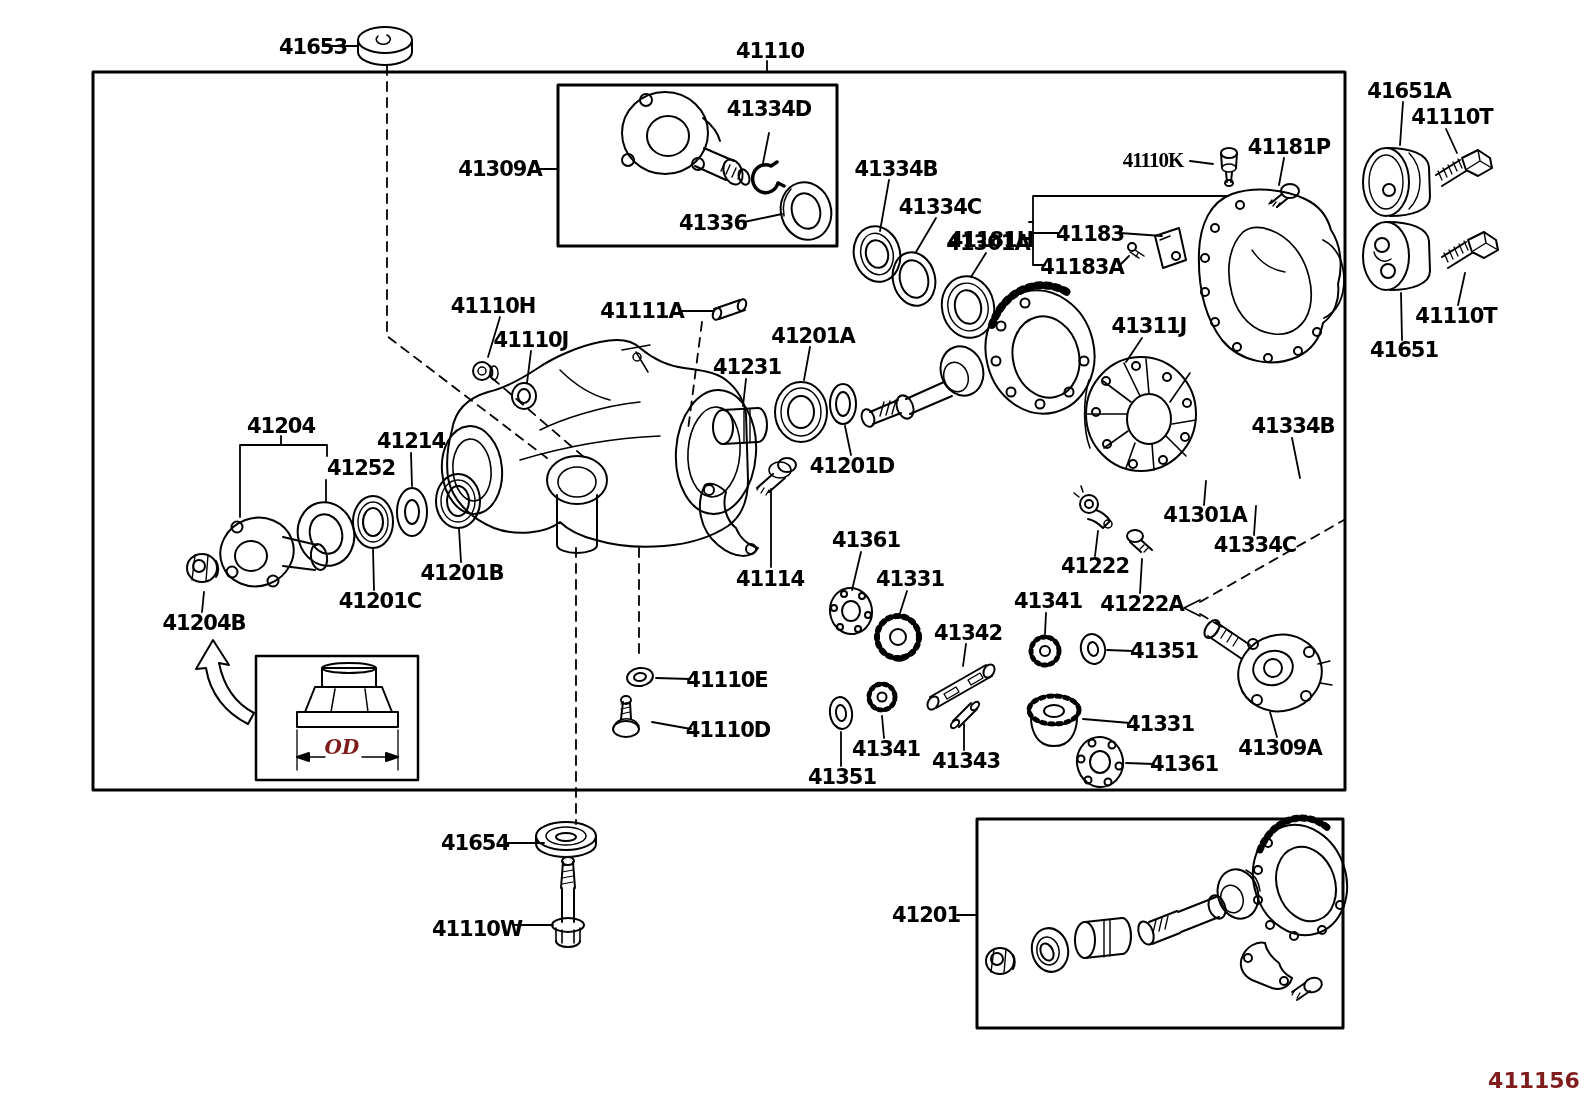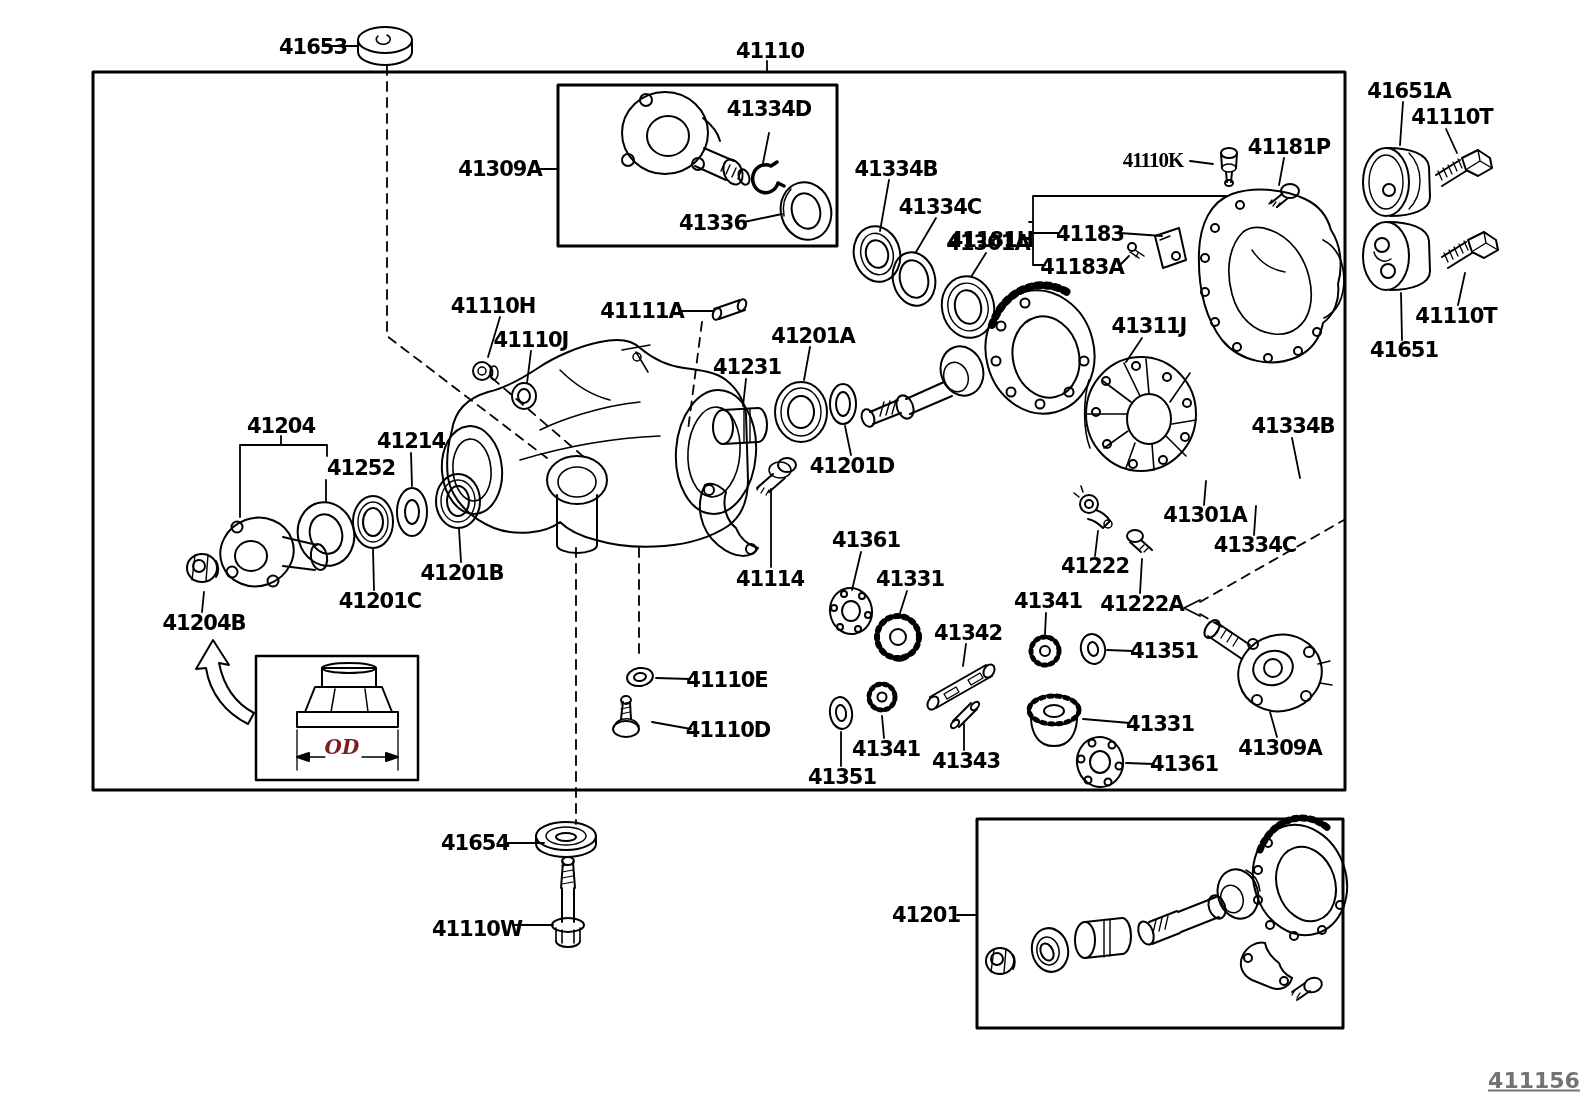--- a/index.html
+++ b/index.html
@@ -4,21 +4,21 @@
 <style>
   html,body{margin:0;padding:0;background:#fff;}
   .stage{position:relative;width:1592px;height:1099px;background:#ffffff;overflow:hidden;
          font-family:"DejaVu Sans",sans-serif;}
   .stage svg{position:absolute;left:0;top:0;}
   .plabel{position:absolute;transform:translate(-50%,-50%);font-weight:bold;font-size:21px;
           letter-spacing:-1px;color:#000;white-space:nowrap;line-height:1;}
   .odlabel{position:absolute;transform:translate(-50%,-50%);
            font-family:"DejaVu Serif",serif;font-style:italic;font-weight:bold;font-size:20px;color:#7f1d1d;}
   .figcode{position:absolute;transform:translate(-50%,-50%);font-weight:bold;font-size:22px;
-           letter-spacing:0;color:#737373;text-decoration:underline;}
+           letter-spacing:0;color:#7f1d1d;}
 </style>
 </head>
 <body>
 
 <div class="stage">
 
 <svg width="1592" height="1099" viewBox="0 0 1592 1099">
 <g stroke="#000" fill="none" stroke-width="2" stroke-linecap="round" stroke-linejoin="round">
 
   <rect x="93" y="72" width="1252" height="718" stroke-width="3"></rect>

